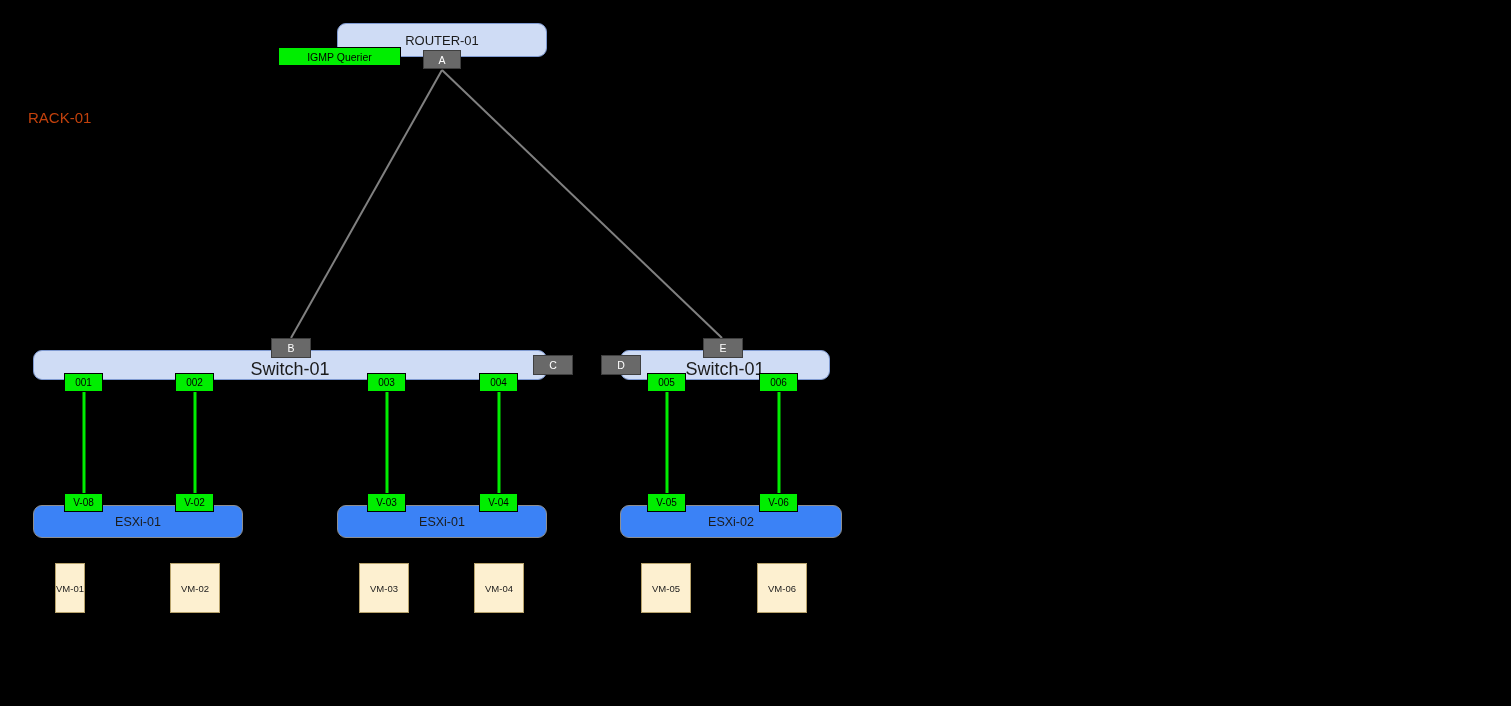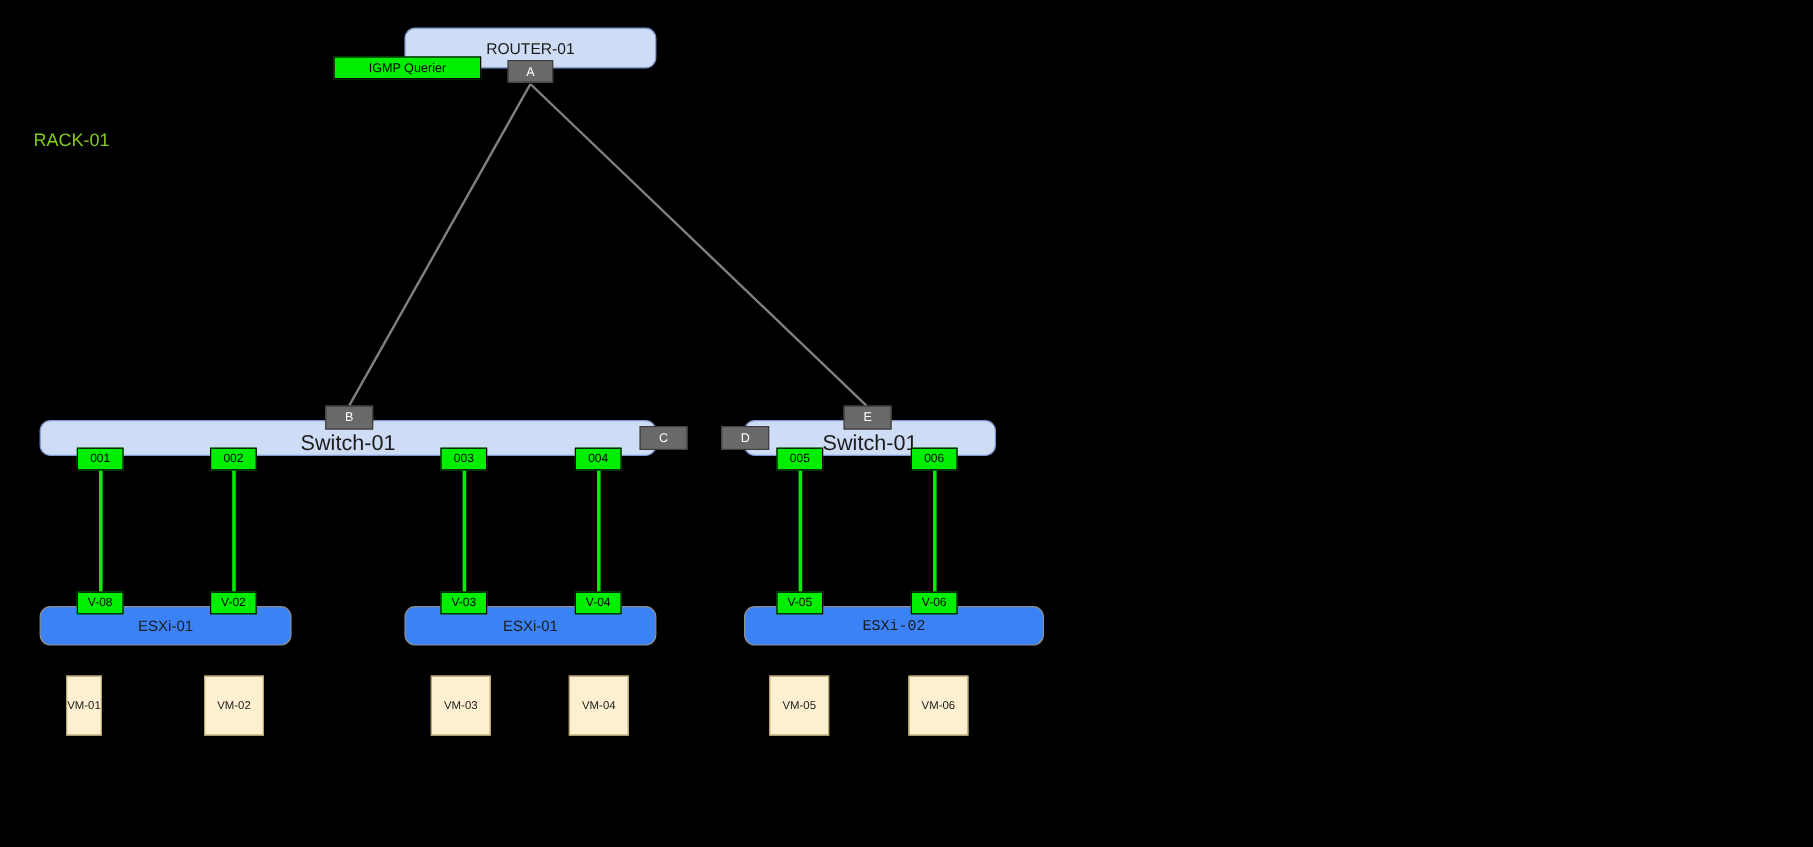--- a/index.html
+++ b/index.html
@@ -27,21 +27,21 @@
     position: absolute;
     box-sizing: border-box;
     display: flex;
     align-items: center;
     justify-content: center;
     text-align: center;
   }
   
   .rack-label {
     position: absolute;
-    color: #84cc16;
+    color: #c2410c;
     font-size: 15px;
     line-height: 15px;
     white-space: nowrap;
   }
   
   .bar {
     background: #cfdcf5;
     border: 1px solid #7f9ad1;
     border-radius: 9px;
   }
@@ -157,21 +157,21 @@
       </div>
       <div class="node green" style="left: 759px; top: 373px; width: 39px; height: 19px; z-index: 5;">
         <span class="">006</span>
       </div>
       <div class="node host" style="left: 33px; top: 505px; width: 210px; height: 33px; z-index: 2;">
         <span class="host-text">ESXi-01</span>
       </div>
       <div class="node host" style="left: 337px; top: 505px; width: 210px; height: 33px; z-index: 2;">
         <span class="host-text">ESXi-01</span>
       </div>
-      <div class="node host" style="left: 620px; top: 505px; width: 250px; height: 33px; z-index: 2; font-family: Liberation Mono, monospace;">
+      <div class="node host" style="left: 620px; top: 505px; width: 222px; height: 33px; z-index: 2;">
         <span class="host-text">ESXi-02</span>
       </div>
       <div class="node green" style="left: 64px; top: 493px; width: 39px; height: 19px; z-index: 5;">
         <span class="">V-08</span>
       </div>
       <div class="node green" style="left: 175px; top: 493px; width: 39px; height: 19px; z-index: 5; align-items: center;">
         <span class="">V-02</span>
       </div>
       <div class="node green" style="left: 367px; top: 493px; width: 39px; height: 19px; z-index: 5;">
         <span class="">V-03</span>

